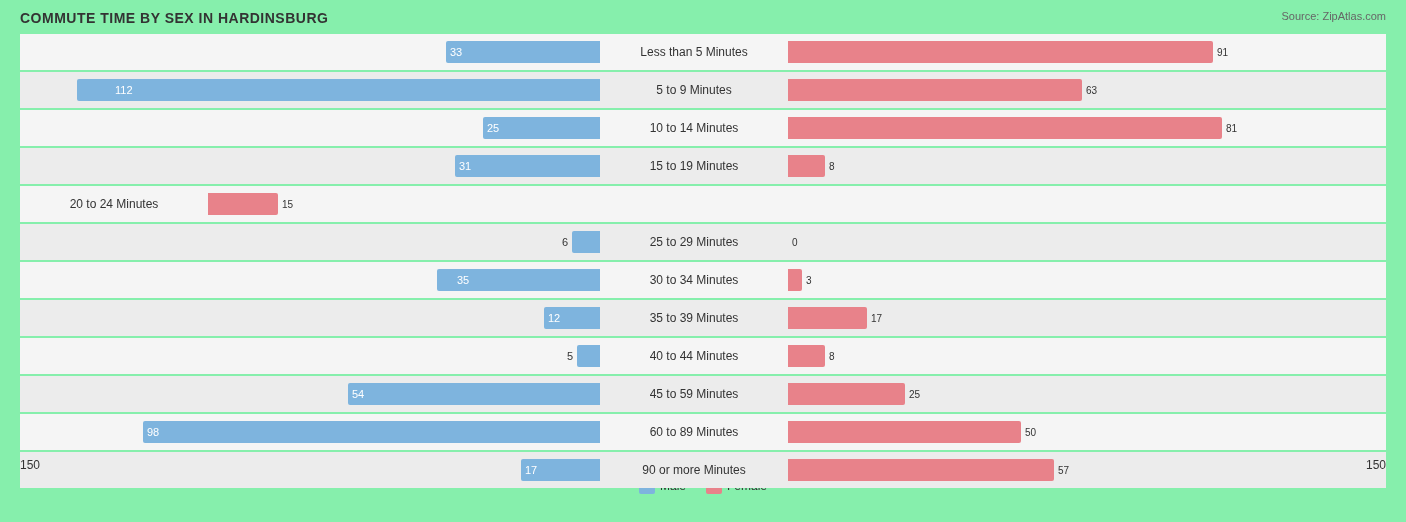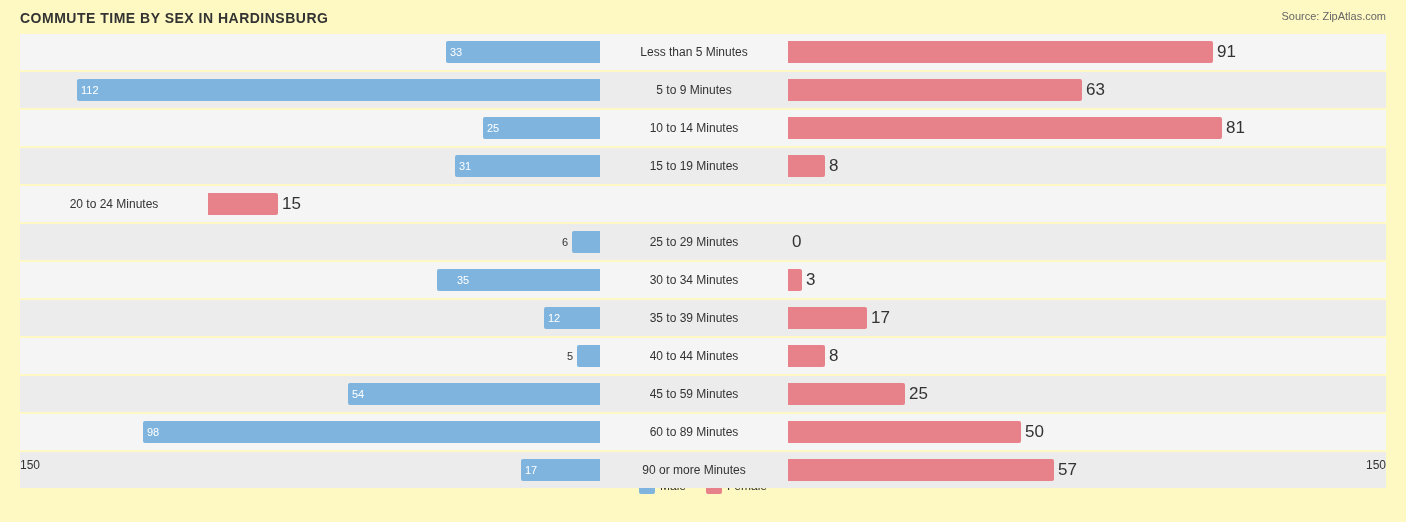--- a/index.html
+++ b/index.html
@@ -7,21 +7,21 @@
       font-family: Arial, sans-serif;
       background: #fff;
       width: 1406px;
       height: 522px;
       overflow: hidden;
       position: relative;
     }
     .chart-container {
       width: 1406px;
       height: 522px;
-      background: #fef9c3;
+      background: #86efac;
       padding: 10px 20px 40px 20px;
       position: relative;
     }
     .chart-title {
       font-size: 14px;
       font-weight: bold;
       text-transform: uppercase;
       color: #333;
       margin-bottom: 8px;
       letter-spacing: 0.5px;
@@ -117,21 +117,21 @@
       white-space: nowrap;
       flex-shrink: 0;
     }
     .male-value-inside {
       font-size: 11px;
       color: #fff;
       margin-left: 4px;
       white-space: nowrap;
     }
     .female-value {
-      font-size: 17px;
+      font-size: 10px;
       color: #333;
       margin-left: 4px;
       white-space: nowrap;
       flex-shrink: 0;
     }
     .axis-labels {
       display: flex;
       width: 100%;
       margin-top: 4px;
       position: relative;
@@ -191,21 +191,21 @@
         <div class="female-side">
           <div class="female-bar-wrap">
             <div class="female-bar" style="width: 425px;"></div>
             <span class="female-value">91</span>
           </div>
         </div>
       </div>
       <div class="bar-row">
         <div class="male-side">
           <div class="male-bar-wrap">
-            <div class="male-bar" style="width: 523px;">
+            <div class="male-bar" style="width: 523px; padding-left: 34px;">
               <span class="male-value-inside">112</span>
             </div>
           </div>
         </div>
         <div class="label-center">5 to 9 Minutes</div>
         <div class="female-side">
           <div class="female-bar-wrap">
             <div class="female-bar" style="width: 294px;"></div>
             <span class="female-value">63</span>
           </div>

